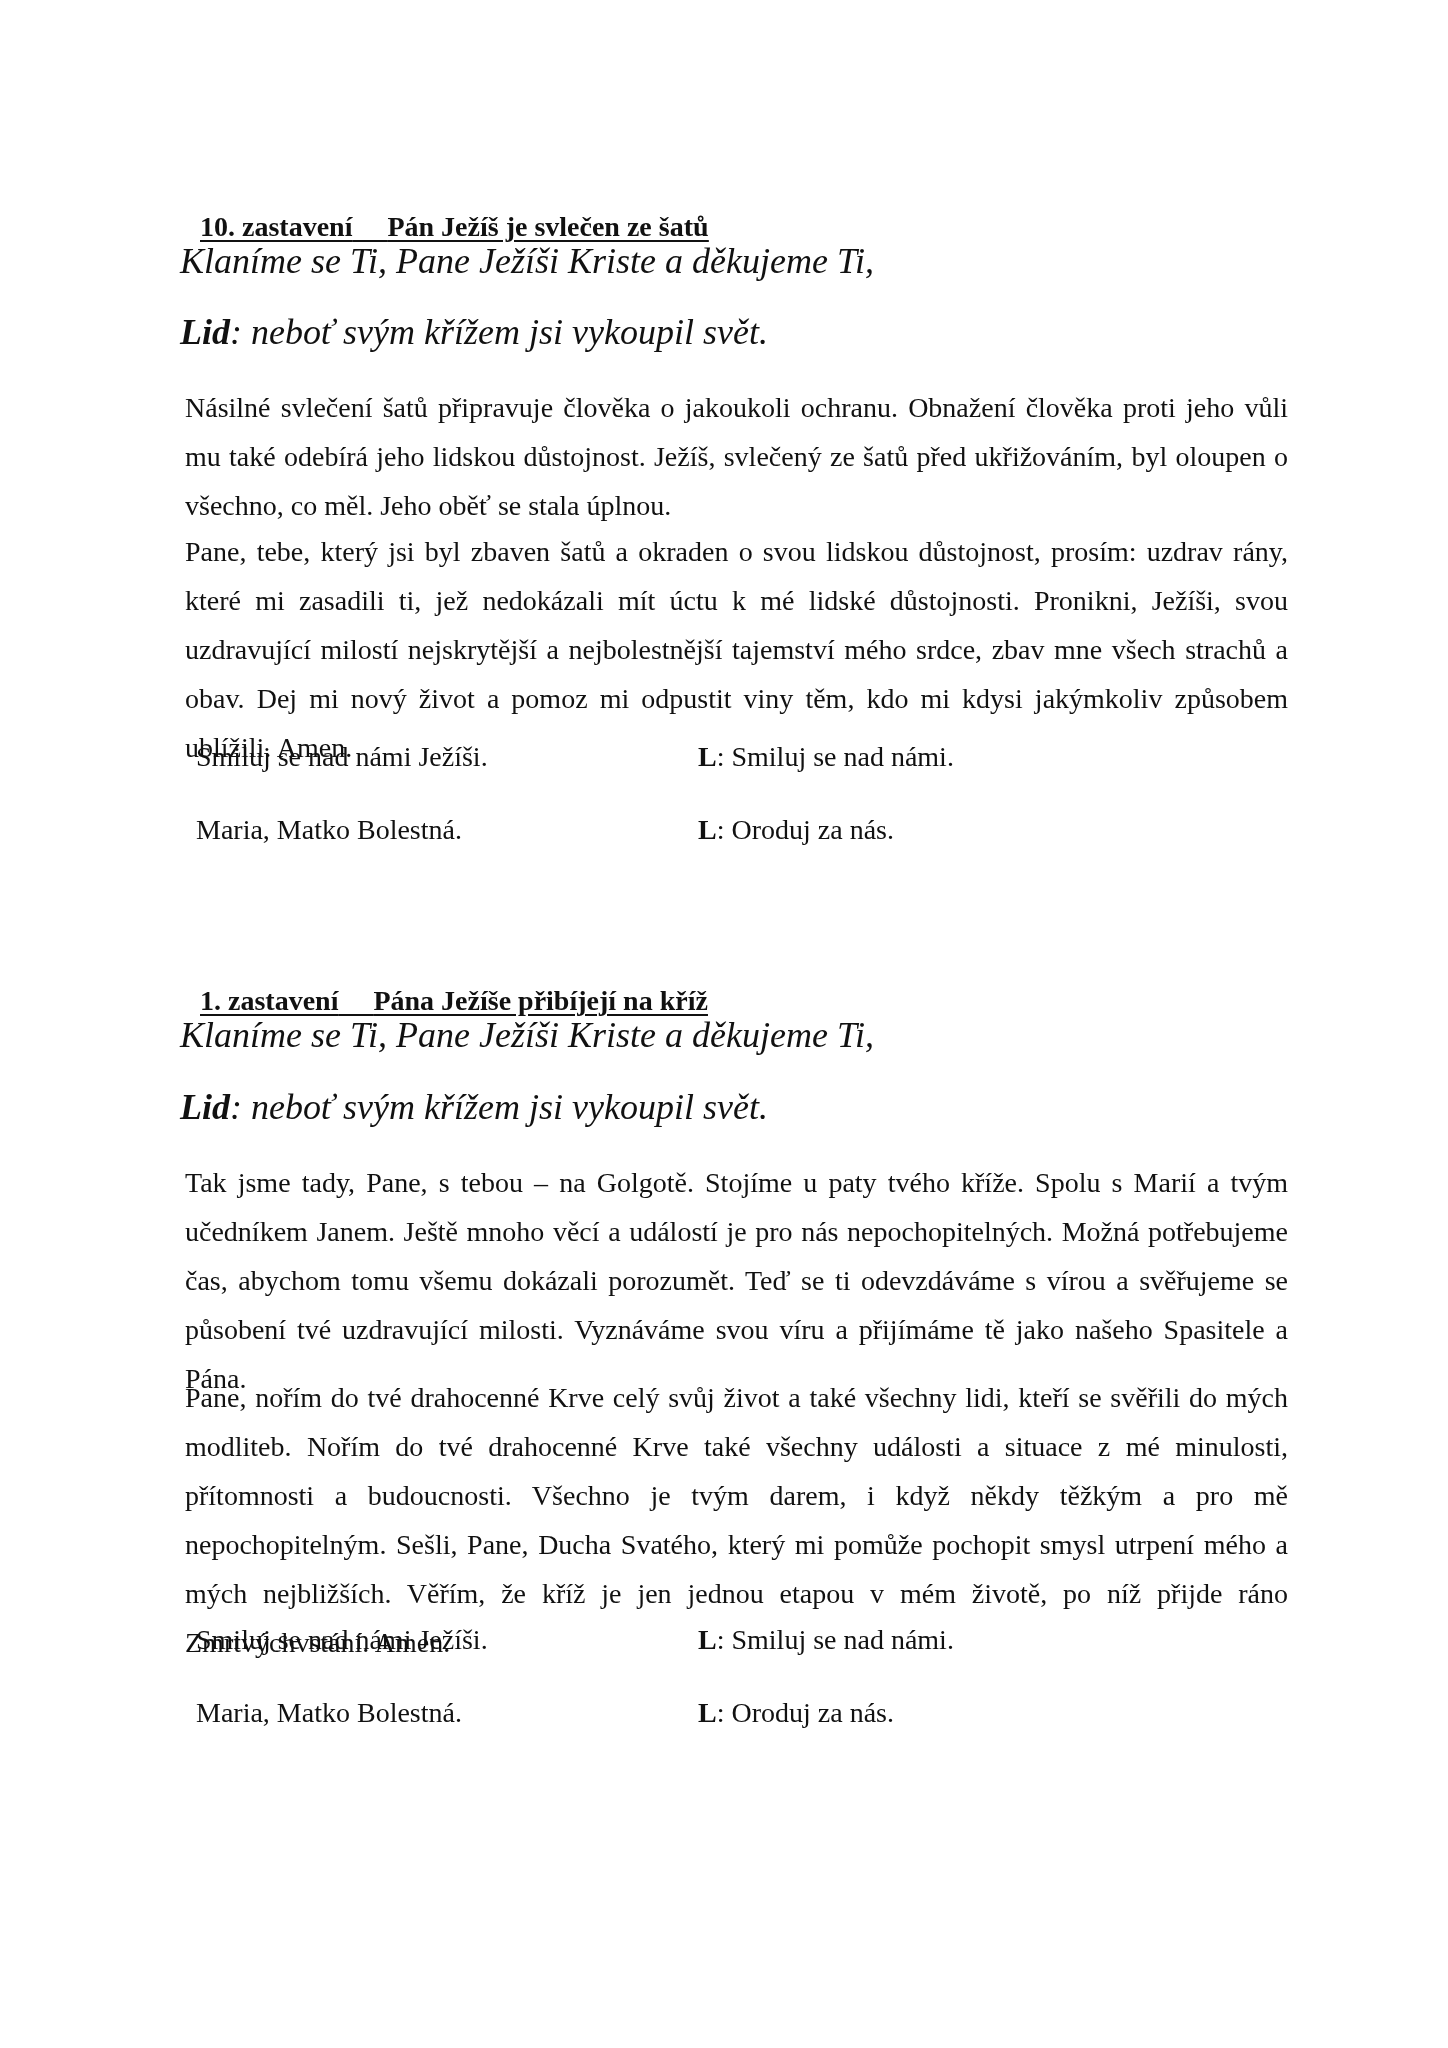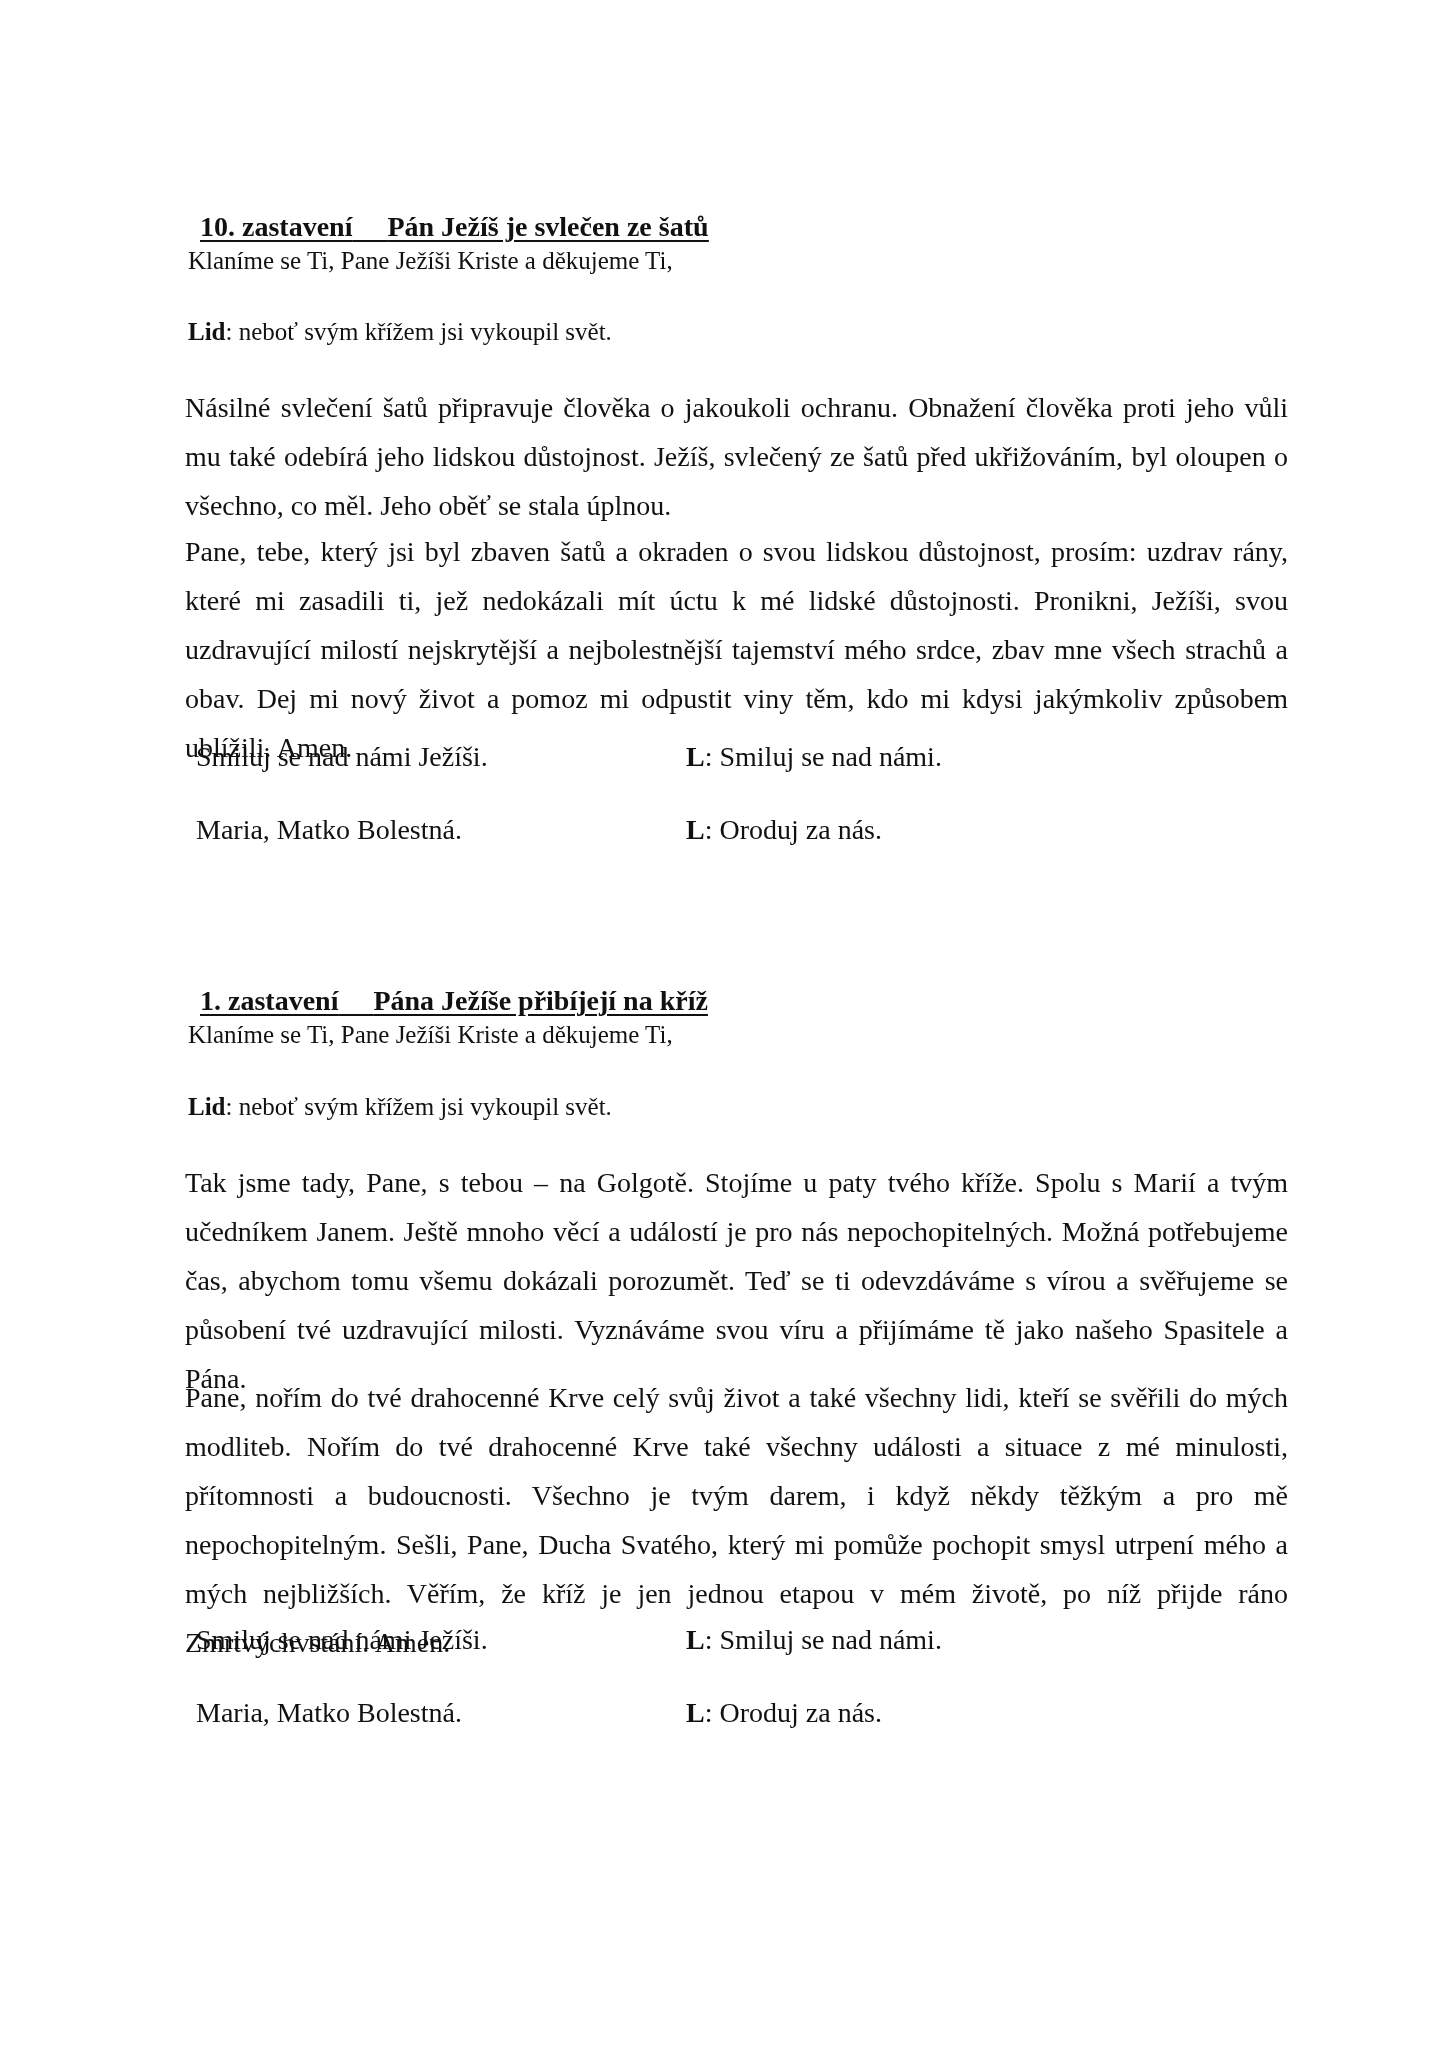--- a/index.html
+++ b/index.html
@@ -31,24 +31,25 @@
       line-height: 34px;
       white-space: pre;
     }
     .heading span {
       text-decoration: underline;
       text-decoration-thickness: 2px;
       text-underline-offset: 4px;
     }
     .line {
       position: absolute;
-      left: 16px;
-      font-size: 25px;
+      left: 8px;
+      font-size: 36px;
       line-height: 34px;
       white-space: nowrap;
+      font-style: italic;
     }
     .para {
       position: absolute;
       left: 13px;
       width: 1103px;
       font-size: 28px;
       line-height: 49px;
       text-align: justify;
       text-align-last: left;
     }
@@ -60,21 +61,21 @@
       line-height: 34px;
       white-space: nowrap;
     }
     .resp-row .leader {
       position: absolute;
       left: 0;
       margin-left: 24px;
     }
     .resp-row .response {
       position: absolute;
-      left: 514px;
+      left: 526px;
     }
     b { font-weight: bold; text-align: center; }
   </style>
 </head>
 <body>
 
 <div class="page">
 
   <div class="heading" style="top:176px;">
     <span><span>10. zastavení</span>     <span>Pán Ježíš je svlečen ze šatů</span></span>

